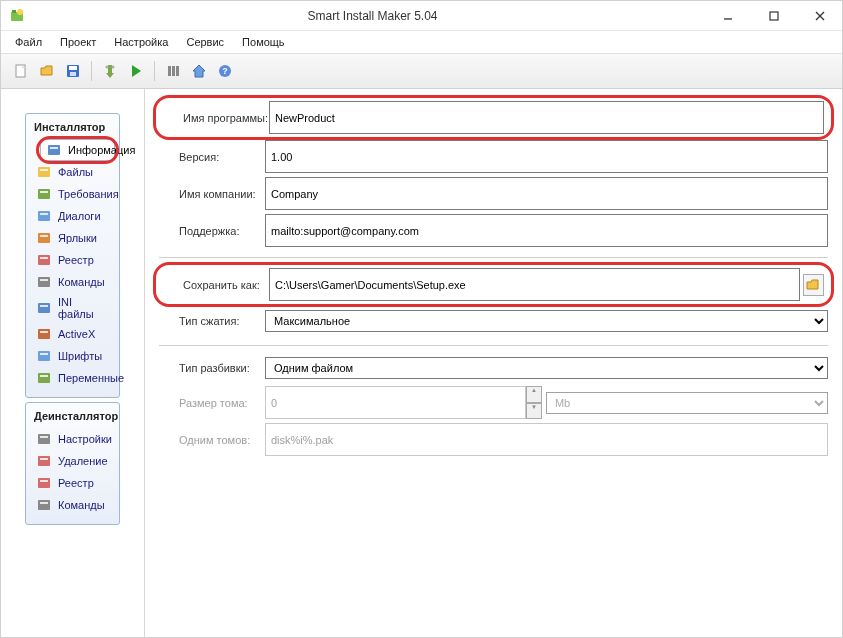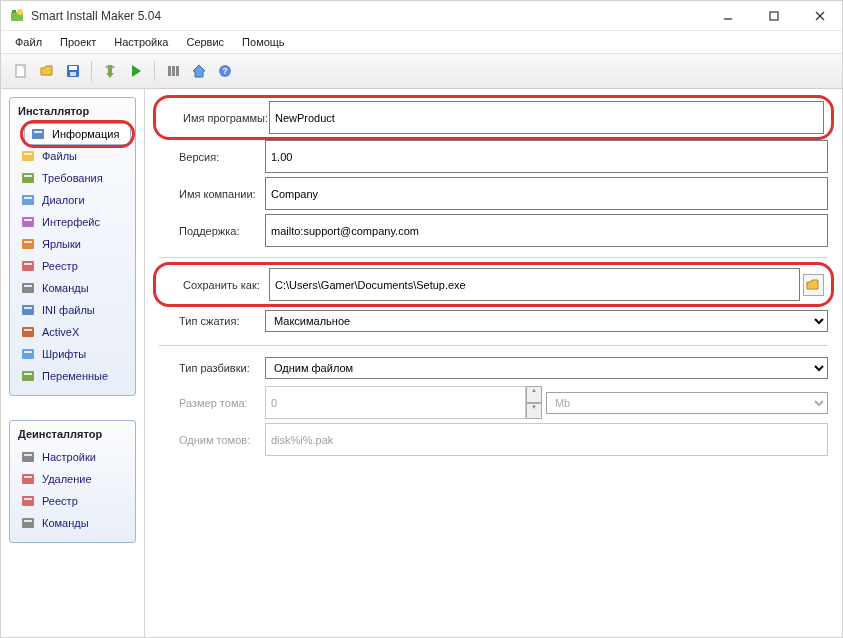--- a/index.html
+++ b/index.html
@@ -1,29 +1,29 @@
 <!DOCTYPE html>
 <html><head>
 <meta charset="utf-8">
 <style>
 * { box-sizing: border-box; margin: 0; padding: 0; }
 body { font-family: Tahoma, Arial, sans-serif; font-size: 11px; background: #fff; }
 .window { width: 843px; height: 638px; border: 1px solid #d0d0d0; display: flex; flex-direction: column; background: #fff; }
-.titlebar { height: 30px; display: flex; align-items: center; padding: 0 8px; border-bottom: 1px solid #e8e8e8; }
+.titlebar { height: 30px; display: flex; align-items: center; padding: 0 8px; border-bottom: 1px solid #e8e8e8; text-align: center; }
 .titlebar .icon { width: 16px; height: 16px; margin-right: 6px; display: inline-flex; }
 .titlebar .title { flex: 1; color: #333; font-size: 12px; }
 .winbtns { display: flex; gap: 18px; }
 .winbtn { width: 28px; height: 20px; display: flex; align-items: center; justify-content: center; color: #333; cursor: pointer; }
 .menubar { height: 22px; display: flex; align-items: center; padding: 0 6px; gap: 2px; }
 .menuitem { padding: 3px 8px; color: #222; cursor: pointer; }
 .toolbar { height: 36px; display: flex; align-items: center; padding: 0 8px; gap: 2px; background: linear-gradient(#f9f9f9,#ececec); border-top: 1px solid #e0e0e0; border-bottom: 1px solid #d0d0d0; }
 .tbtn { width: 24px; height: 24px; display: flex; align-items: center; justify-content: center; cursor: pointer; border-radius: 3px; }
 .tsep { width: 1px; height: 20px; background: #ccc; margin: 0 4px; }
 .body { flex: 1; display: flex; }
-.sidebar { width: 143px; padding: 8px; display: flex; flex-direction: column; gap: 24px; background: #fff; }
+.sidebar { width: 143px; padding: 24px; display: flex; flex-direction: column; gap: 4px; background: #fff; }
 .panel { border: 1px solid #9db8d6; border-radius: 3px; background: linear-gradient(#fbfcfe,#e8eef8); padding-bottom: 8px; }
 .panel-title { font-weight: bold; padding: 7px 8px 6px 8px; color: #222; font-size: 11px; }
 .navlist { padding: 0 4px; }
 .navitem { display: flex; align-items: center; padding: 3px 6px; gap: 6px; cursor: pointer; border-radius: 2px; color: #1a1a7a; }
 .navitem.active { border: 1px solid #9db8d6; background: #fff; color: #000; padding: 2px 5px; }
 .navitem .nicon { width: 16px; height: 16px; flex-shrink: 0; display: inline-flex; align-items: center; justify-content: center; }
 .highlight-ring { position: relative; margin-left: 10px; }
 .highlight-ring::after { content:""; position:absolute; left:-4px; right:-4px; top:-3px; bottom:-3px; border:3px solid #e03030; border-radius:14px; pointer-events:none; }
 .main { flex: 1; border-left: 1px solid #d6d6d6; padding: 10px 14px; background: #fff; display: flex; flex-direction: column; gap: 4px; }
 .formrow { display: flex; align-items: center; min-height: 28px; }
@@ -178,29 +178,20 @@
                 <svg width="16" height="16">
                   <rect x="2" y="3" width="12" height="10" rx="1" fill="#6a9fe0"></rect>
                   <rect x="4" y="5" width="8" height="2" fill="#fff" opacity="0.8"></rect>
                 </svg>
               </span>
               <span>Диалоги</span>
             </div>
             <div class="navitem">
               <span class="nicon">
                 <svg width="16" height="16">
-                  <rect x="2" y="3" width="12" height="10" rx="1" fill="#b56fc4"></rect>
-                  <rect x="4" y="5" width="8" height="2" fill="#fff" opacity="0.8"></rect>
-                </svg>
-              </span>
-              <span>Интерфейс</span>
-            </div>
-            <div class="navitem">
-              <span class="nicon">
-                <svg width="16" height="16">
                   <rect x="2" y="3" width="12" height="10" rx="1" fill="#e0893c"></rect>
                   <rect x="4" y="5" width="8" height="2" fill="#fff" opacity="0.8"></rect>
                 </svg>
               </span>
               <span>Ярлыки</span>
             </div>
             <div class="navitem">
               <span class="nicon">
                 <svg width="16" height="16">
                   <rect x="2" y="3" width="12" height="10" rx="1" fill="#d46a6a"></rect>

